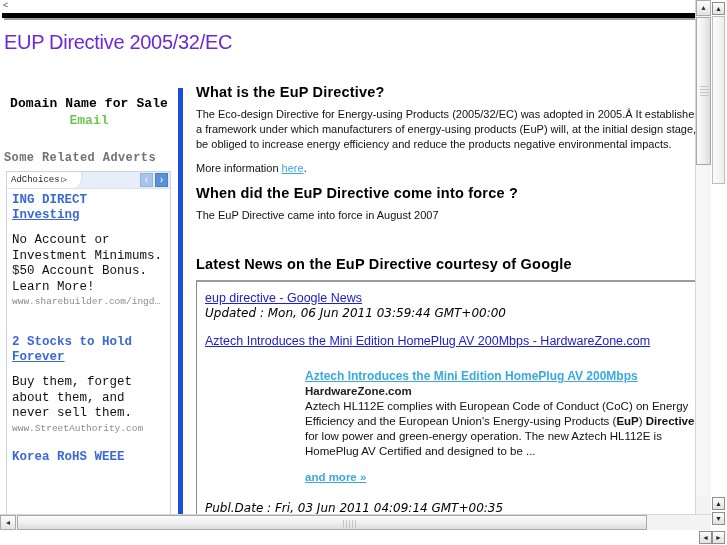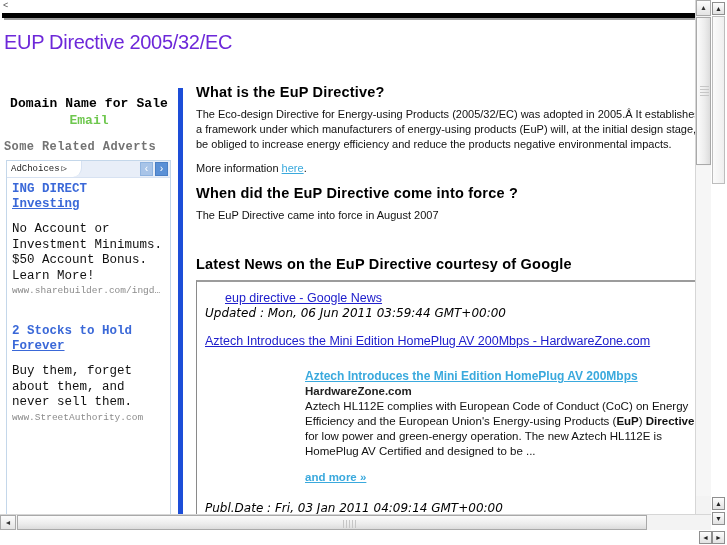--- a/index.html
+++ b/index.html
@@ -93,21 +93,21 @@
     font-size: 13px;
     font-weight: bold;
     color: #6ec74e;
     margin: 2px 0 0 0;
   }
 
   .related-adverts {
     font-size: 12px;
     font-weight: bold;
     color: #737373;
-    margin: 12px 0 0 4px;
+    margin: 23px 0 0 4px;
     letter-spacing: 0.4px;
   }
 
   .ad-box {
     position: relative;
     margin: 6px 0 0 6px;
     width: 165px;
     border: 1px solid #c4d7ea;
     background: #ffffff;
     box-sizing: border-box;
@@ -230,21 +230,20 @@
     overflow: hidden;
   }
   .news-inner { padding: 6px 0 0 8px; }
 
   .news-feed-title {
     font-size: 12.5px;
     color: #2020cc;
     text-decoration: underline;
     font-family: "Liberation Sans", sans-serif;
     line-height: 15px;
-    margin-left: 20px;
   }
   .news-updated {
     font-size: 12px;
     font-style: italic;
     color: #000;
     line-height: 15px;
     font-family: "DejaVu Sans", sans-serif;
   }
   .news-item-link {
     font-size: 12.5px;
@@ -487,20 +486,23 @@
           <div class="ad-title">
             <span>2 Stocks to Hold</span><br>
             <span class="u">Forever</span>
           </div>
           <div class="ad-desc">Buy them, forget about them, and never sell them.</div>
           <div class="ad-url">www.StreetAuthority.com</div>
         </div>
 
         <div class="ad-gap"></div>
 
+        <div class="ad-item">
+          <div class="ad-title">Korea RoHS WEEE</div>
+        </div>
 
       </div>
     </div>
 
     <div class="content">
 
       <h2 class="sec">What is the EuP Directive?</h2>
 
       <p class="body">The Eco-design Directive for Energy-using Products (2005/32/EC) was adopted in 2005.Â  It establishes a framework under which manufacturers of energy-using products (EuP) will, at the initial design stage, be obliged to increase energy efficiency and reduce the products negative environmental impacts.</p>
 
@@ -527,21 +529,21 @@
 
           <div class="news-detail">
             <a class="news-detail-title" href="#">Aztech Introduces the Mini Edition HomePlug AV 200Mbps</a>
             <div class="news-detail-source">HardwareZone.com</div>
             <div class="news-detail-body">
               <span>Aztech HL112E complies with European Code of Conduct (CoC) on Energy Efficiency and the European Union's Energy-using Products (</span><b>EuP</b><span>) </span><b>Directive</b><span> for low power and green-energy operation. The new Aztech HL112E is HomePlug AV Certified and designed to be ...</span>
             </div>
             <a class="news-more" href="#">and more »</a>
           </div>
 
-          <div class="news-publdate">Publ.Date : Fri, 03 Jan 2011 04:09:14 GMT+00:00</div>
+          <div class="news-publdate">Publ.Date : Fri, 03 Jun 2011 04:09:14 GMT+00:35</div>
         </div>
       </div>
     </div>
 
     <div class="vscroll">
       <div class="btn up">▲</div>
       <div class="thumb">
         <div class="grip"></div>
       </div>
       <div class="track-rest"></div>

